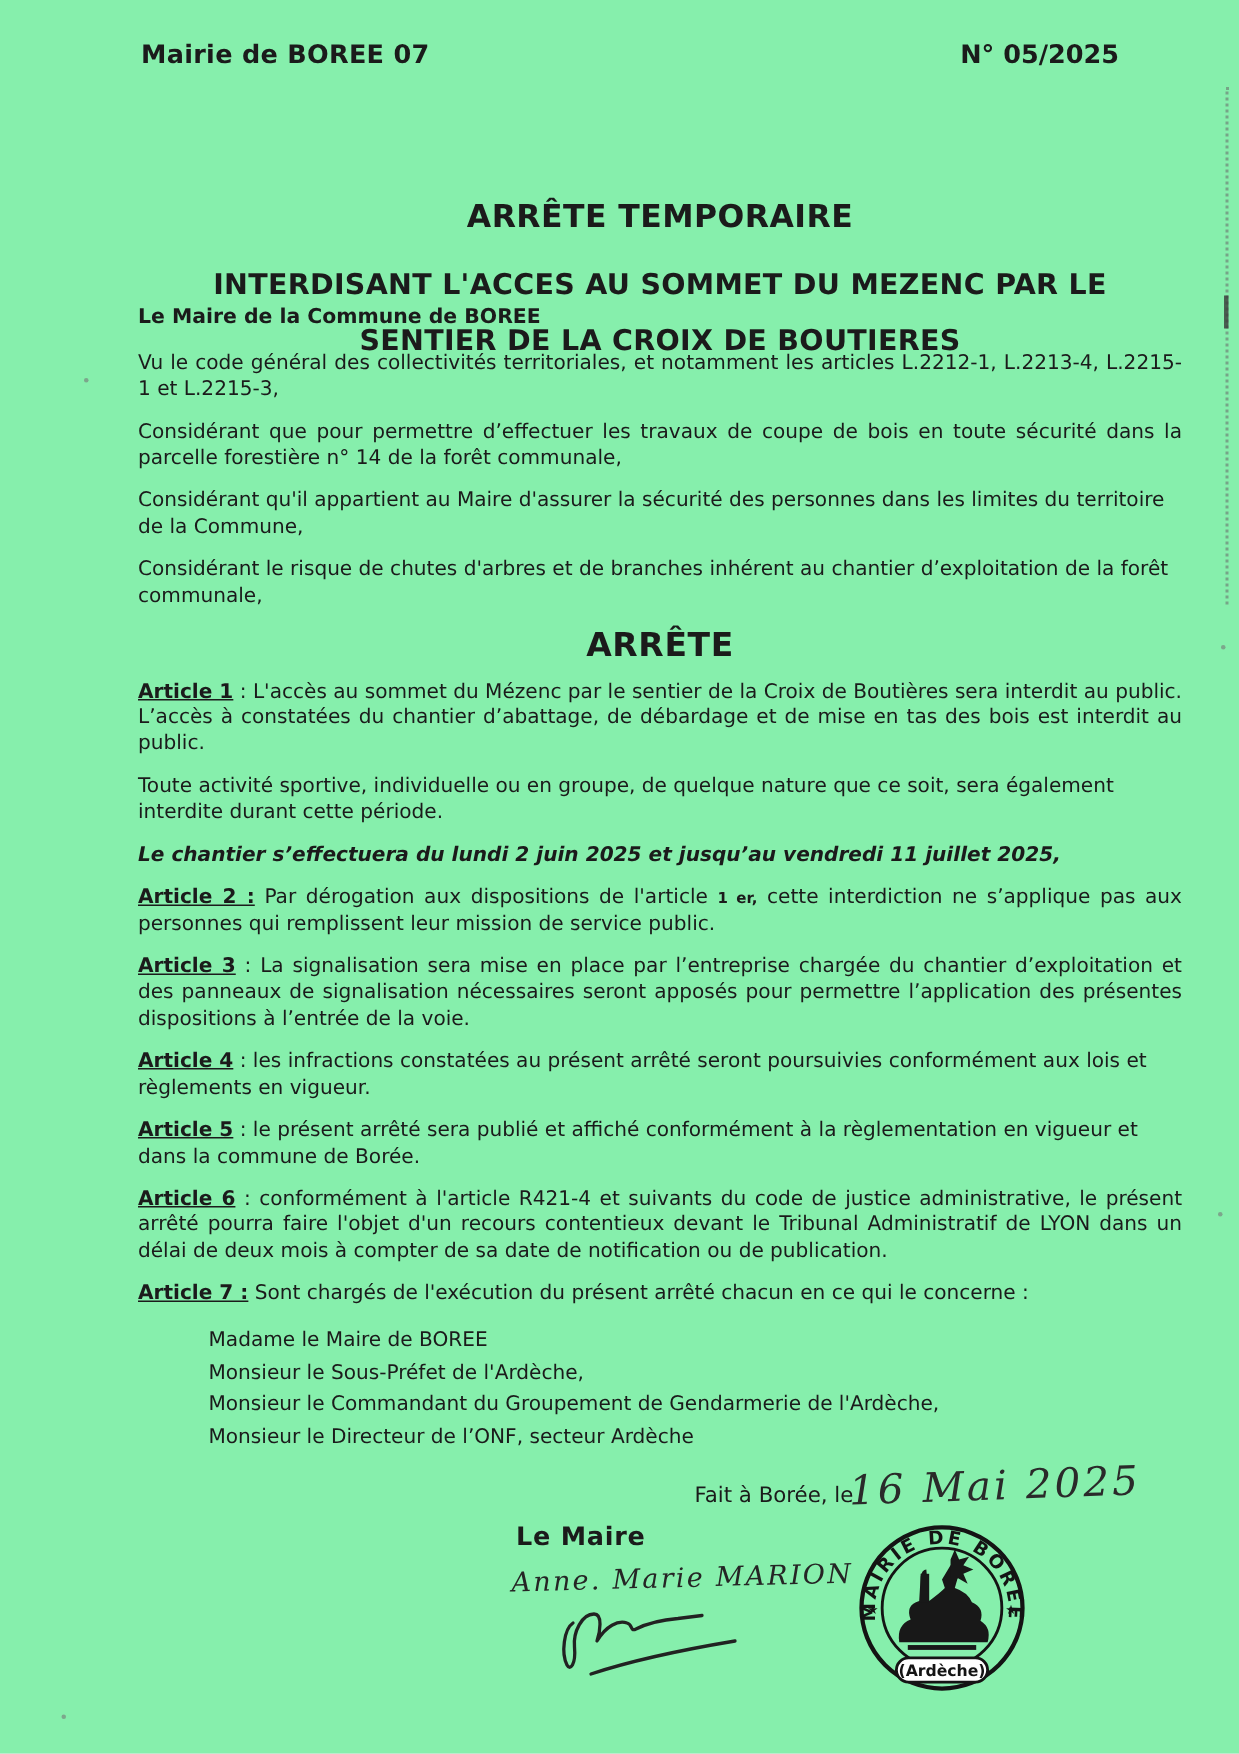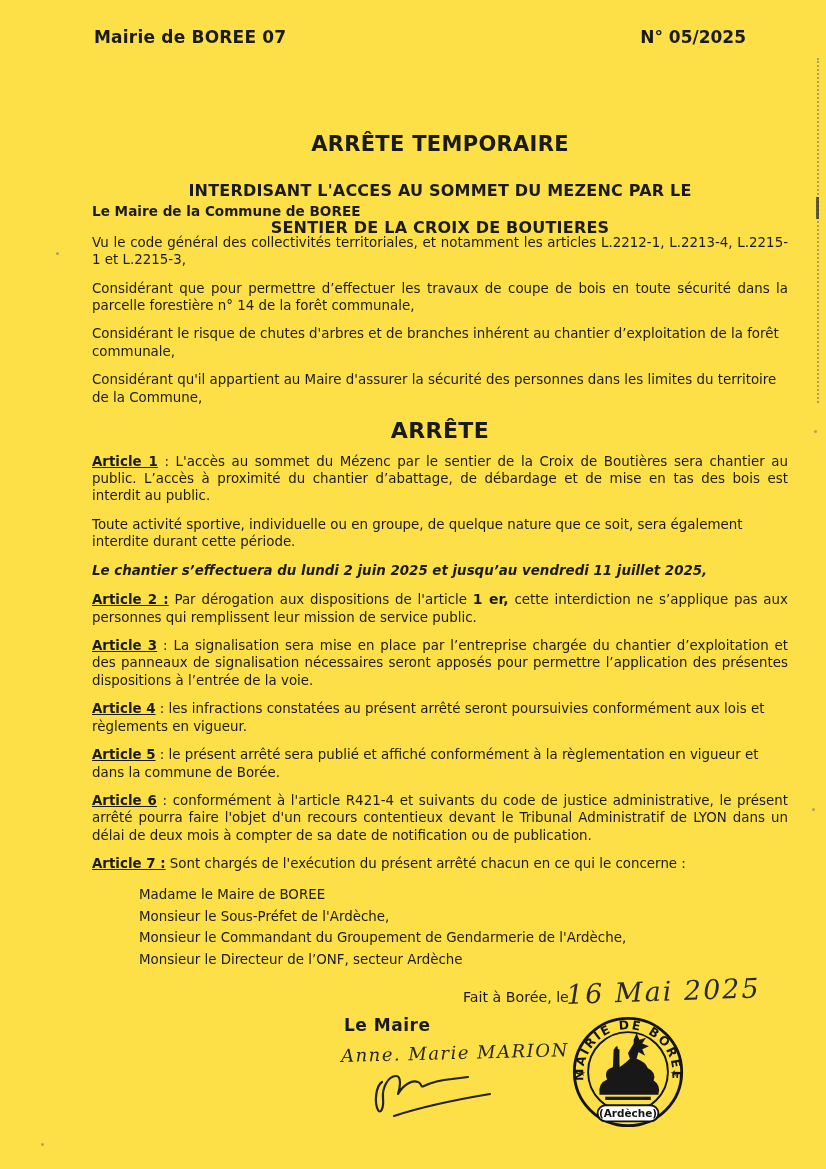--- a/index.html
+++ b/index.html
@@ -1,41 +1,41 @@
 <!DOCTYPE html>
 <html lang="fr"><head>
 <meta charset="utf-8">
 <style>
   html,body{margin:0;padding:0;background:#e8e8e8;}
   .page{
     position:relative;
     width:826px;height:1169px;
-    background:#fde047;
+    background:#86efac;
     margin:0 auto;
     overflow:hidden;
     font-family:"DejaVu Sans","Liberation Sans",sans-serif;
     color:#1b1b1b;
     -webkit-font-smoothing:antialiased;
   }
   
   .hdr-left{position:absolute;left:94px;top:27px;font-size:17px;font-weight:bold;letter-spacing:.2px;}
   .hdr-right{position:absolute;right:80px;top:27px;font-size:17px;font-weight:bold;}
   
   .title-block{position:absolute;left:55px;top:88px;width:770px;text-align:center;}
   .title-main{font-size:21px;font-weight:bold;letter-spacing:.3px;margin-bottom:16px;margin-top:44px;}
-  .title-sub{font-size:16px;font-weight:bold;line-height:37px;letter-spacing:.2px;}
+  .title-sub{font-size:19px;font-weight:bold;line-height:37px;letter-spacing:.2px;}
   
   .body-flow{position:absolute;left:92px;top:203px;width:696px;font-size:13.4px;line-height:1.3;}
   .body-flow p{margin:0 0 11px 0;}
   p.just{text-align:justify;text-align-last:left;}
   .opening{font-weight:bold;font-size:13.6px;margin-bottom:13px !important;}
   .decree-heading{text-align:center;font-size:22px;font-weight:bold;margin:3px 0 7px 0 !important;letter-spacing:.4px;}
   .art-label{font-weight:bold;text-decoration:underline;}
   .bold-par{font-weight:bold;font-style:italic;}
-  .small-ref{font-size:14px;font-weight:bold;}
+  .small-ref{font-size:10px;font-weight:bold;}
   .officials{margin:2px 0 0 0;padding-left:47px;line-height:1.63;}
   .officials div{white-space:nowrap;}
   
   .place-date{position:absolute;left:463px;top:989px;font-size:14.2px;text-align:right;}
   .hand-date{
     position:absolute;left:566px;top:975px;width:230px;
     font-family:"DejaVu Serif","Liberation Serif",serif;
     font-style:italic;font-size:27px;color:#2a2a2a;
     transform:rotate(-2deg);letter-spacing:2px;white-space:nowrap;
   }
@@ -66,26 +66,26 @@
     <div class="title-sub">INTERDISANT L'ACCES AU SOMMET DU MEZENC PAR LE</div>
     <div class="title-sub">SENTIER DE LA CROIX DE BOUTIERES</div>
   </div>
 
   <div class="body-flow">
 
     <p class="opening">Le Maire de la Commune de BOREE</p>
 
     <p class="just">Vu le code général des collectivités territoriales, et notamment les articles L.2212-1, L.2213-4, L.2215-1 et L.2215-3,</p>
     <p class="just">Considérant que pour permettre d’effectuer les travaux de coupe de bois en toute sécurité dans la parcelle forestière n° 14 de la forêt communale,</p>
+    <p>Considérant qu'il appartient au Maire d'assurer la sécurité des personnes dans les limites du territoire de la Commune,</p>
     <p>Considérant le risque de chutes d'arbres et de branches inhérent au chantier d’exploitation de la forêt communale,</p>
-    <p>Considérant qu'il appartient au Maire d'assurer la sécurité des personnes dans les limites du territoire de la Commune,</p>
 
     <p class="decree-heading">ARRÊTE</p>
 
-    <p class="just"><span class="art-label">Article 1</span><span> : </span><span>L'accès au sommet du Mézenc par le sentier de la Croix de Boutières sera chantier au public. L’accès à proximité du chantier d’abattage, de débardage et de mise en tas des bois est interdit au public.</span></p>
+    <p class="just"><span class="art-label">Article 1</span><span> : </span><span>L'accès au sommet du Mézenc par le sentier de la Croix de Boutières sera interdit au public. L’accès à constatées du chantier d’abattage, de débardage et de mise en tas des bois est interdit au public.</span></p>
 
     <p>Toute activité sportive, individuelle ou en groupe, de quelque nature que ce soit, sera également interdite durant cette période.</p>
 
     <p class="bold-par">Le chantier s’effectuera du lundi 2 juin 2025 et jusqu’au vendredi 11 juillet 2025,</p>
 
     <p class="just"><span class="art-label">Article 2 :</span><span> </span><span>Par dérogation aux dispositions de l'article </span><span class="small-ref">1 er,</span><span> cette interdiction ne s’applique pas aux personnes qui remplissent leur mission de service public.</span></p>
 
     <p class="just"><span class="art-label">Article 3</span><span> : </span><span>La signalisation sera mise en place par l’entreprise chargée du chantier d’exploitation et des panneaux de signalisation nécessaires seront apposés pour permettre l’application des présentes dispositions à l’entrée de la voie.</span></p>
 
     <p><span class="art-label">Article 4</span><span> : </span><span>les infractions constatées au présent arrêté seront poursuivies conformément aux lois et règlements en vigueur.</span></p>

